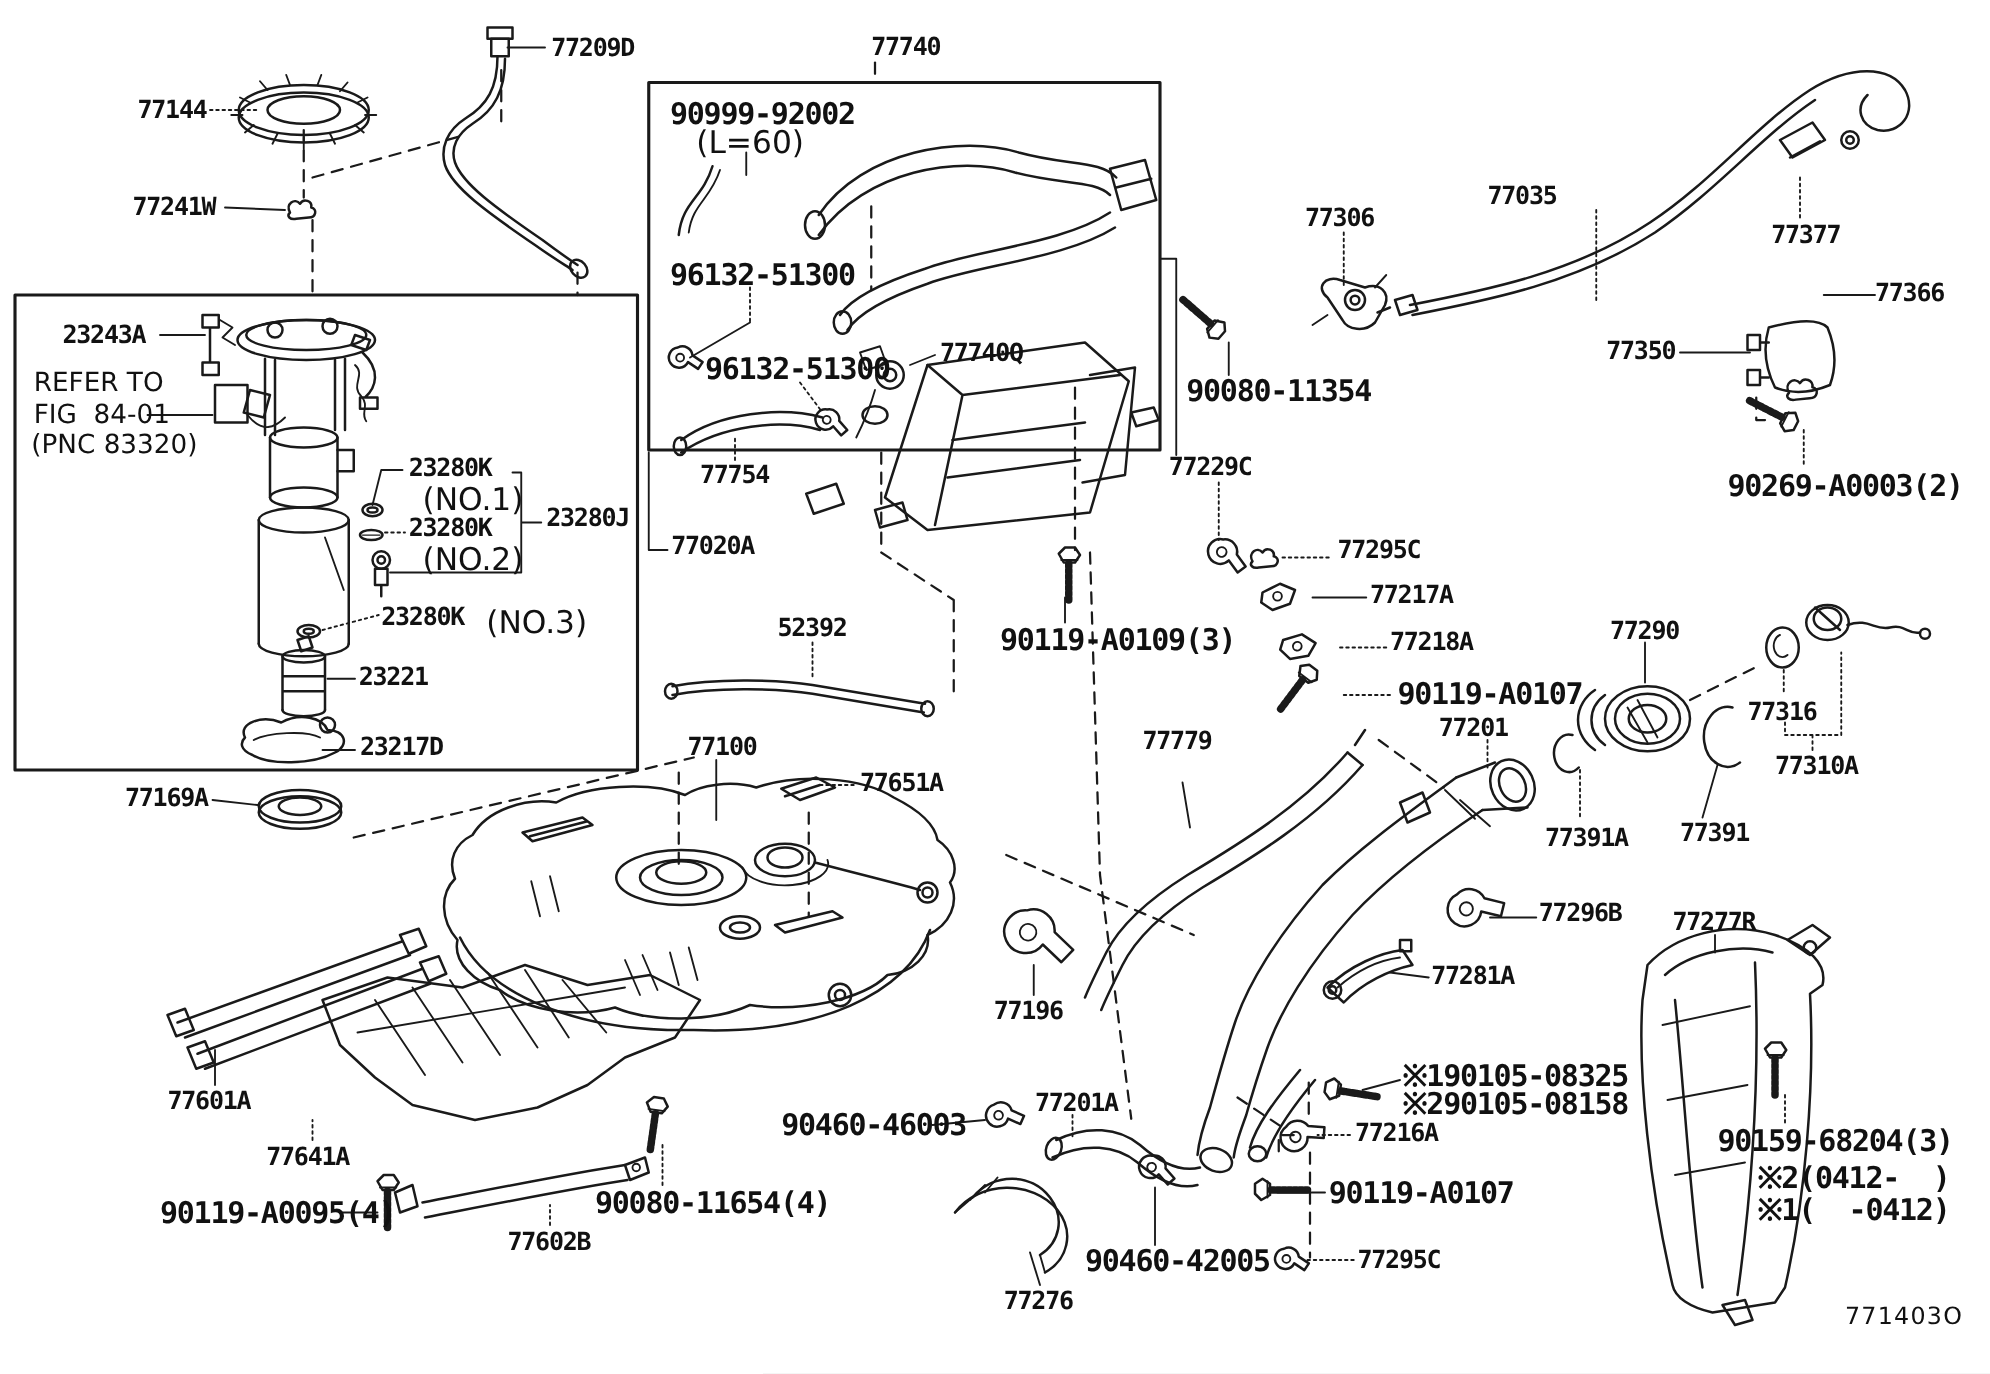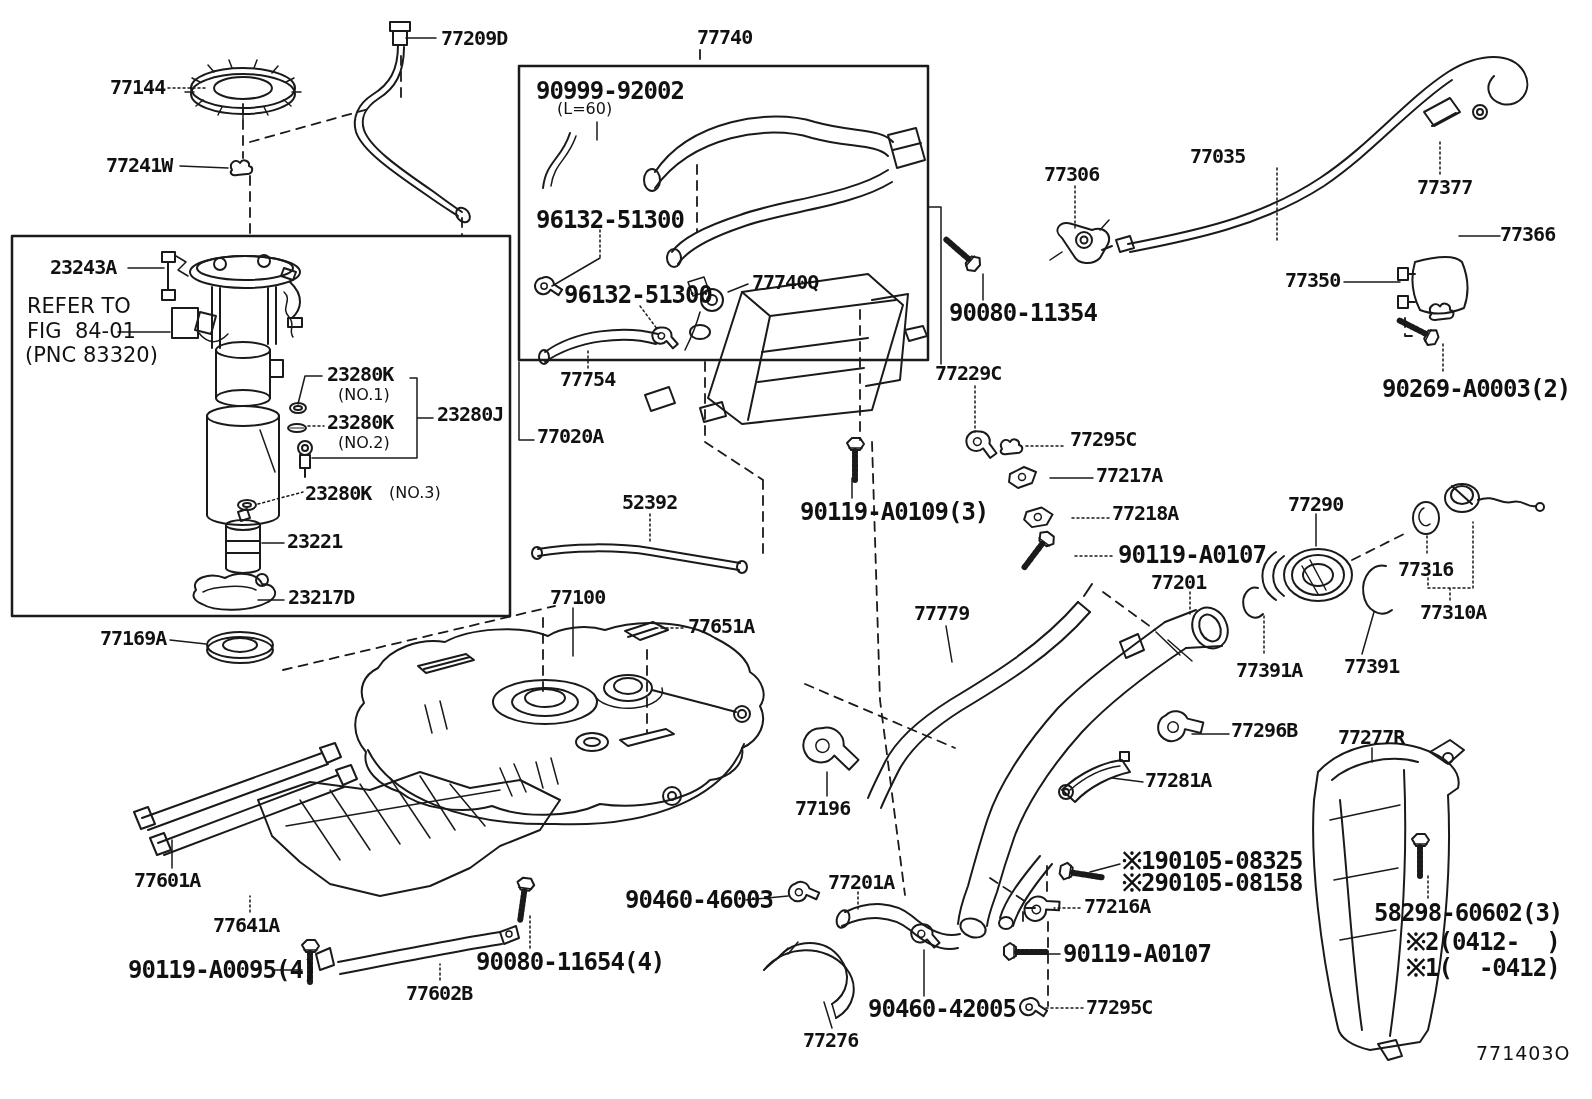--- a/index.html
+++ b/index.html
@@ -6,21 +6,21 @@
   .canvas{
     position:relative;width:1592px;height:1099px;background:#ffffff;
     overflow:hidden;font-family:"DejaVu Sans Mono", monospace;color:#111;
   }
   svg.art{position:absolute;left:0;top:0;}
   svg.art *{vector-effect:non-scaling-stroke;}
   .lbl{
     position:absolute;font-weight:bold;font-size:20px;line-height:1.05;
     white-space:pre;letter-spacing:-1px;color:#111;
   }
-  .lbl.sub{font-family:"DejaVu Sans",sans-serif;font-weight:normal;font-size:16px;letter-spacing:0;}
+  .lbl.sub{font-family:"DejaVu Sans",sans-serif;font-weight:normal;font-size:25px;letter-spacing:0;}
   .lbl.note{font-family:"DejaVu Sans",sans-serif;font-weight:normal;font-size:21px;letter-spacing:0;}
   .lbl.small{font-size:24px;}
   .lbl.code{font-family:"DejaVu Sans",sans-serif;font-weight:normal;font-size:19px;letter-spacing:1px;}
 </style>
 </head>
 <body>
 
 <div class="canvas">
 
 <svg class="art" width="1592" height="1099" viewBox="0 0 1592 1099" fill="none" stroke="#1a1a1a" stroke-width="2" stroke-linecap="round" stroke-linejoin="round">
@@ -436,38 +436,38 @@
       <div class="lbl part" style="left: 1070px; top: 429px;">77295C</div>
       <div class="lbl part" style="left: 1096px; top: 465px;">77217A</div>
       <div class="lbl part" style="left: 1112px; top: 503px;">77218A</div>
       <div class="lbl part small" style="left: 1118px; top: 543px;">90119-A0107</div>
       <div class="lbl part" style="left: 1288px; top: 494px;">77290</div>
       <div class="lbl part" style="left: 1151px; top: 572px;">77201</div>
       <div class="lbl part" style="left: 1398px; top: 559px;">77316</div>
       <div class="lbl part" style="left: 1420px; top: 602px;">77310A</div>
       <div class="lbl part" style="left: 1236px; top: 660px;">77391A</div>
       <div class="lbl part" style="left: 1344px; top: 656px;">77391</div>
-      <div class="lbl part" style="left: 914px; top: 603px;">77779</div>
+      <div class="lbl part" style="left: 914px; top: 582px;">77779</div>
       <div class="lbl part" style="left: 795px; top: 798px;">77196</div>
       <div class="lbl part" style="left: 1231px; top: 720px;">77296B</div>
       <div class="lbl part" style="left: 1145px; top: 770px;">77281A</div>
       <div class="lbl part" style="left: 1338px; top: 727px;">77277R</div>
       <div class="lbl part small" style="left: 1122px; top: 849px;">※190105-08325</div>
       <div class="lbl part small" style="left: 1122px; top: 871px;">※290105-08158</div>
       <div class="lbl part" style="left: 1084px; top: 896px;">77216A</div>
       <div class="lbl part small" style="left: 1063px; top: 942px;">90119-A0107</div>
       <div class="lbl part" style="left: 1086px; top: 997px;">77295C</div>
       <div class="lbl part small" style="left: 625px; top: 888px;">90460-46003</div>
       <div class="lbl part" style="left: 828px; top: 872px;">77201A</div>
       <div class="lbl part small" style="left: 868px; top: 997px;">90460-42005</div>
       <div class="lbl part" style="left: 803px; top: 1030px;">77276</div>
       <div class="lbl part" style="left: 134px; top: 870px;">77601A</div>
       <div class="lbl part" style="left: 213px; top: 915px;">77641A</div>
       <div class="lbl part small" style="left: 128px; top: 958px;">90119-A0095(4)</div>
       <div class="lbl part" style="left: 406px; top: 983px;">77602B</div>
       <div class="lbl part small" style="left: 476px; top: 950px;">90080-11654(4)</div>
-      <div class="lbl part small" style="left: 1374px; top: 901px;">58298-60602(3)</div>
+      <div class="lbl part small" style="left: 1374px; top: 901px;">90159-68204(3)</div>
       <div class="lbl part small" style="left: 1406px; top: 956px;">※1(  -0412)</div>
       <div class="lbl part small" style="left: 1406px; top: 930px;">※2(0412-  )</div>
       <div class="lbl code" style="left: 1476px; top: 1044px;">771403O</div>
     </div>
 
 </div>
 
 </body></html>

